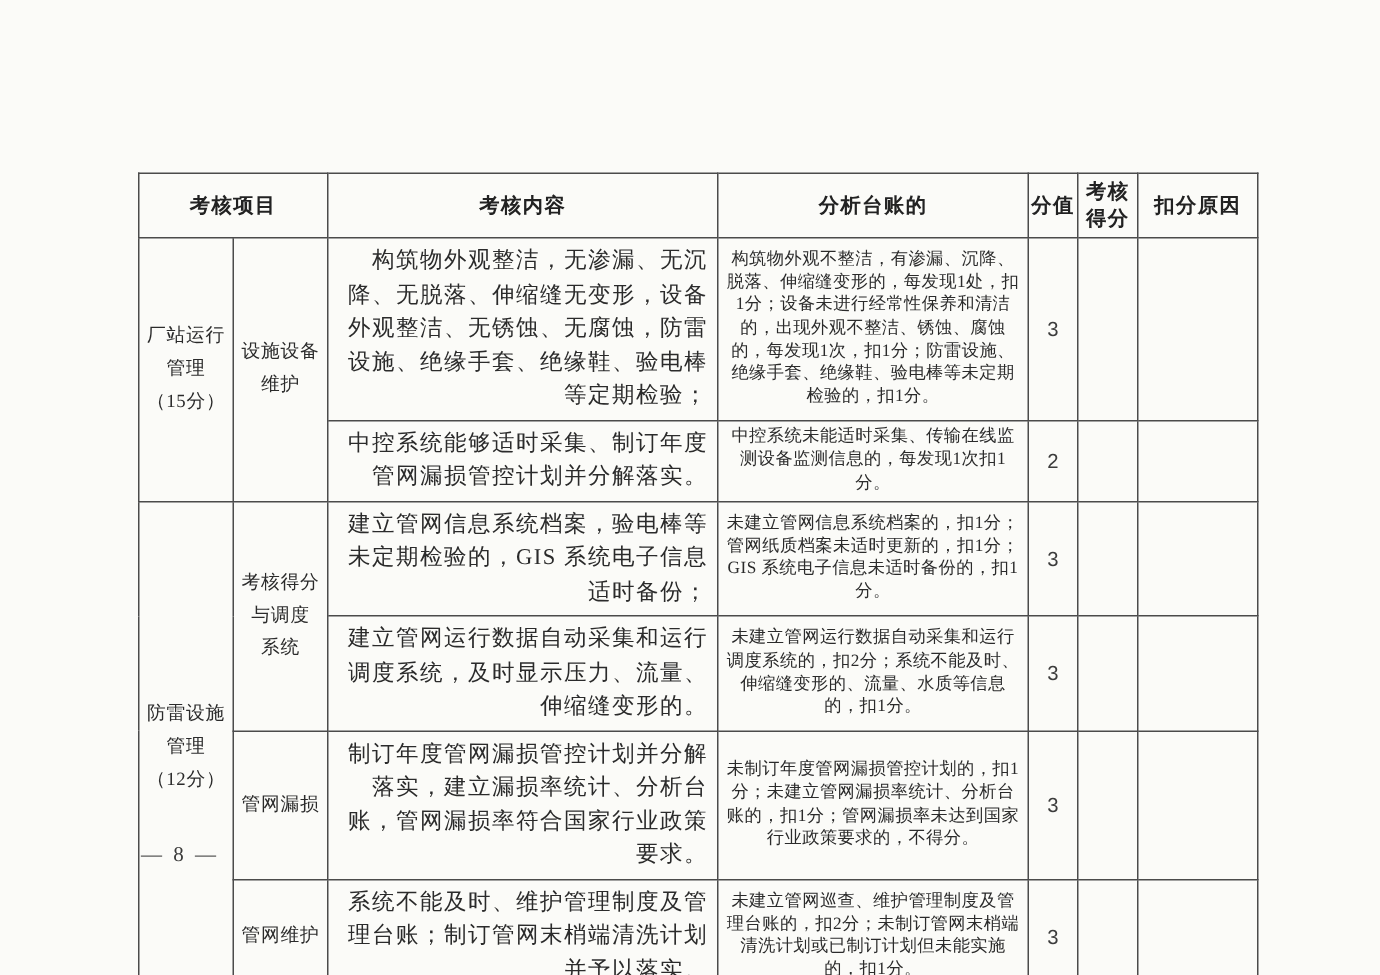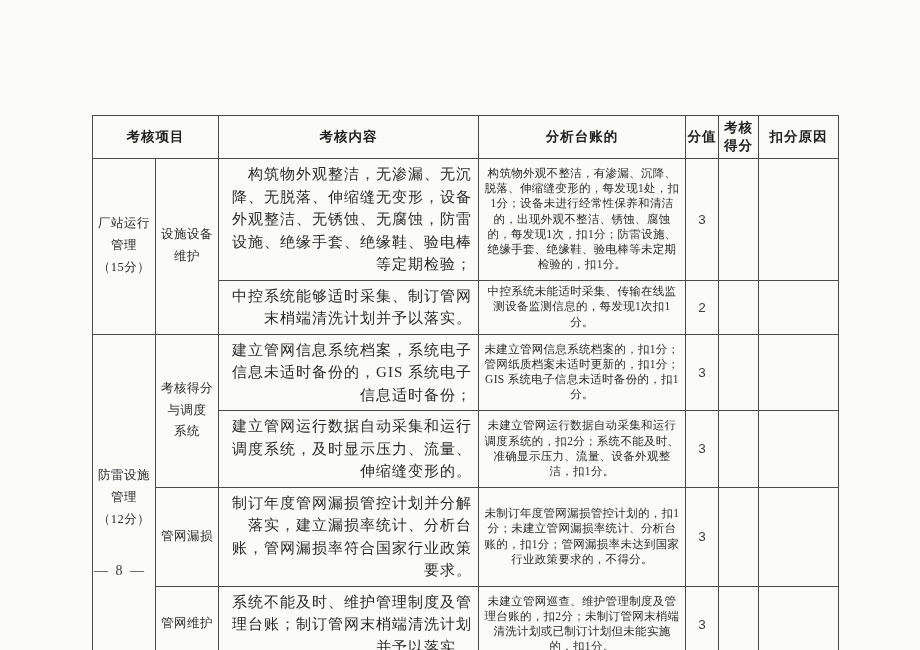--- a/index.html
+++ b/index.html
@@ -104,44 +104,44 @@
       <td class="cell-sub" rowspan="2">设施设备
 维护</td>
       <td class="cell-content">构筑物外观整洁，无渗漏、无沉降、无脱落、伸缩缝无变形，设备外观整洁、无锈蚀、无腐蚀，防雷设施、绝缘手套、绝缘鞋、验电棒等定期检验；</td>
       <td class="cell-standard">构筑物外观不整洁，有渗漏、沉降、脱落、伸缩缝变形的，每发现1处，扣1分；设备未进行经常性保养和清洁的，出现外观不整洁、锈蚀、腐蚀的，每发现1次，扣1分；防雷设施、绝缘手套、绝缘鞋、验电棒等未定期检验的，扣1分。</td>
       <td class="cell-score">3</td>
       <td class="cell-empty"></td>
       <td class="cell-empty"></td>
     </tr>
 
     <tr style="height:48px">
-      <td class="cell-content">中控系统能够适时采集、制订管网末梢端清洗计划并予以落实。</td>
+      <td class="cell-content">中控系统能够适时采集、制订年度管网漏损管控计划并分解落实。</td>
       <td class="cell-standard">中控系统未能适时采集、传输在线监测设备监测信息的，每发现1次扣1分。</td>
       <td class="cell-score">2</td>
       <td class="cell-empty"></td>
       <td class="cell-empty"></td>
     </tr>
 
     <tr style="height:63px">
       <td class="cell-cat" rowspan="4">防雷设施
 管理
 （12分）</td>
       <td class="cell-sub" rowspan="2">考核得分
 与调度
 系统</td>
-      <td class="cell-content">建立管网信息系统档案，系统电子信息未适时备份的，GIS 系统电子信息适时备份；</td>
+      <td class="cell-content">建立管网信息系统档案，验电棒等未定期检验的，GIS 系统电子信息适时备份；</td>
       <td class="cell-standard">未建立管网信息系统档案的，扣1分；管网纸质档案未适时更新的，扣1分；GIS 系统电子信息未适时备份的，扣1分。</td>
       <td class="cell-score">3</td>
       <td class="cell-empty"></td>
       <td class="cell-empty"></td>
     </tr>
 
     <tr style="height:60px">
       <td class="cell-content">建立管网运行数据自动采集和运行调度系统，及时显示压力、流量、伸缩缝变形的。</td>
-      <td class="cell-standard">未建立管网运行数据自动采集和运行调度系统的，扣2分；系统不能及时、准确显示压力、流量、设备外观整洁，扣1分。</td>
+      <td class="cell-standard">未建立管网运行数据自动采集和运行调度系统的，扣2分；系统不能及时、伸缩缝变形的、流量、水质等信息的，扣1分。</td>
       <td class="cell-score">3</td>
       <td class="cell-empty"></td>
       <td class="cell-empty"></td>
     </tr>
 
     <tr style="height:74px">
       <td class="cell-sub">管网漏损</td>
       <td class="cell-content">制订年度管网漏损管控计划并分解落实，建立漏损率统计、分析台账，管网漏损率符合国家行业政策要求。</td>
       <td class="cell-standard">未制订年度管网漏损管控计划的，扣1分；未建立管网漏损率统计、分析台账的，扣1分；管网漏损率未达到国家行业政策要求的，不得分。</td>
       <td class="cell-score">3</td>

